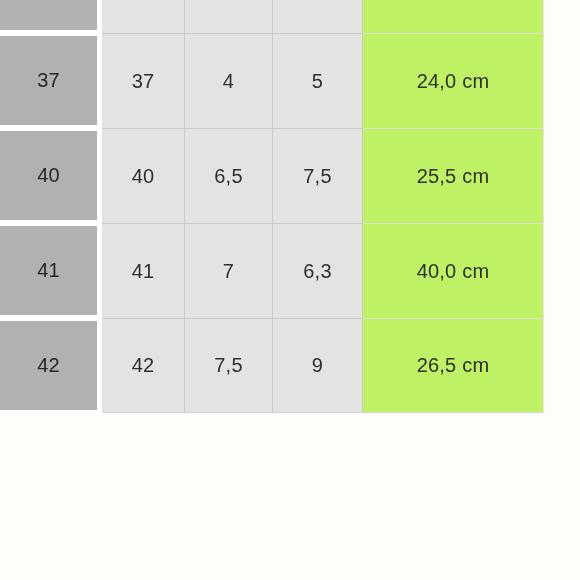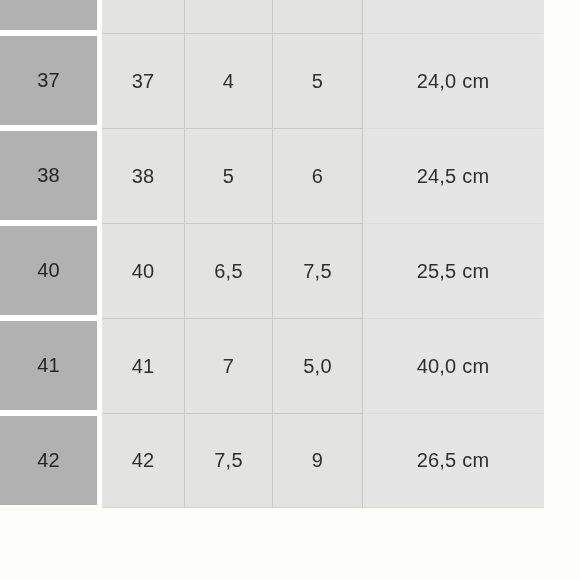--- a/index.html
+++ b/index.html
@@ -62,21 +62,21 @@
 
   
   #size-table td.col-mid {
     background: #e3e3e1;
     border-top: 1px solid #c9c9c7;
     border-right: 1px solid #c9c9c7;
   }
 
   
   #size-table td.col-cm {
-    background: #e5e5e5;
+    background: #bef264;
     border-top: 1px solid #dcdcda;
     border-right: 1px solid #e6e6e2;
     font-size: 20px;
   }
 
   
   #size-table tr:last-child td.col-mid,
   #size-table tr:last-child td.col-cm {
     border-bottom: 1px solid #d5d5d3;
   }
@@ -115,42 +115,35 @@
       </tr>
 
       <tr>
         <td class="col-eu">37</td>
         <td class="col-mid">37</td>
         <td class="col-mid">4</td>
         <td class="col-mid">5</td>
         <td class="col-cm">24,0 cm</td>
       </tr>
 
-      <tr>
-        <td class="col-eu">38</td>
-        <td class="col-mid">38</td>
-        <td class="col-mid">5</td>
-        <td class="col-mid">6</td>
-        <td class="col-cm">24,5 cm</td>
-      </tr>
 
 
       <tr>
         <td class="col-eu">40</td>
         <td class="col-mid">40</td>
         <td class="col-mid">6,5</td>
         <td class="col-mid">7,5</td>
         <td class="col-cm">25,5 cm</td>
       </tr>
 
       <tr>
         <td class="col-eu">41</td>
         <td class="col-mid">41</td>
         <td class="col-mid">7</td>
-        <td class="col-mid">5,0</td>
+        <td class="col-mid">6,3</td>
         <td class="col-cm">40,0 cm</td>
       </tr>
 
       <tr>
         <td class="col-eu">42</td>
         <td class="col-mid">42</td>
         <td class="col-mid">7,5</td>
         <td class="col-mid">9</td>
         <td class="col-cm">26,5 cm</td>
       </tr>

